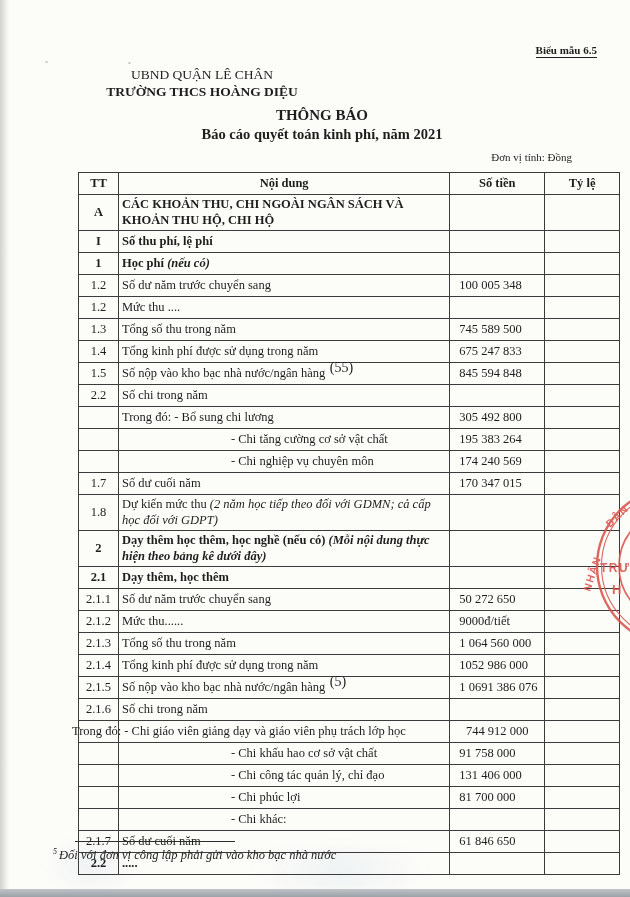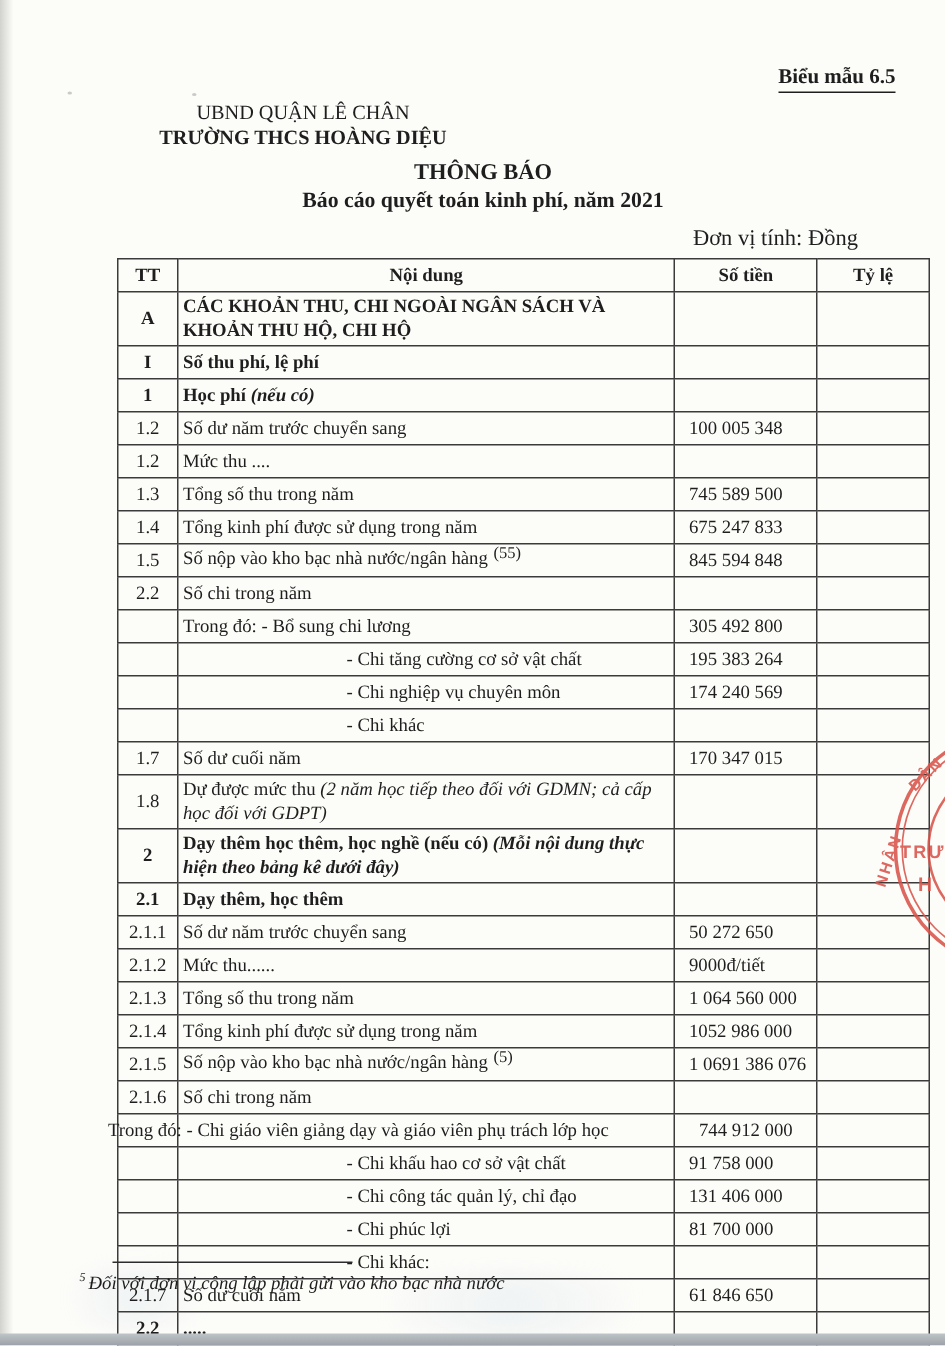--- a/index.html
+++ b/index.html
@@ -10,46 +10,46 @@
   }
   
   .scan-left-strip { position:absolute; left:0; top:0; width:9px; height:100%;
     background:linear-gradient(to right, rgba(158,158,152,.45), rgba(158,158,152,0)); }
   .scan-bottom-band { position:absolute; left:0; bottom:0; width:100%; height:8px;
     background:linear-gradient(to bottom,#bfc4c8,#9ba1a7); }
   .scan-dot { position:absolute; width:3px; height:2px; background:#8d8d8d; opacity:.45; border-radius:50%; }
   .smudge { position:absolute; border-radius:50%; filter:blur(6px); opacity:.4;
     background:radial-gradient(circle,#dde6ec 0%, rgba(221,230,236,0) 70%); }
   
-  .form-label { position:absolute; top:44px; right:33px; font-size:14px; font-weight:bold;
+  .form-label { position:absolute; top:44px; right:33px; font-size:11px; font-weight:bold;
     border-bottom:1.6px solid #1e1e1e; padding-bottom:1px; }
   .org-block { position:absolute; top:67px; left:68px; width:268px; text-align:center;
     font-size:13.5px; line-height:16.5px; }
   .org-name { font-weight:bold; }
   .title-block { position:absolute; top:107px; left:8px; width:628px; text-align:center; }
   .doc-title { font-size:15px; font-weight:bold; line-height:17px; }
   .doc-subtitle { font-size:14.5px; font-weight:bold; line-height:17px; margin-top:2px; }
-  .unit-note { position:absolute; top:151px; left:0; width:572px; text-align:right; font-size:15px; }
+  .unit-note { position:absolute; top:151px; left:0; width:572px; text-align:right; font-size:11px; }
   
   .table-wrap { position:absolute; top:172px; left:78px; }
   table { border-collapse:collapse; width:542px; }
   col.c-tt { width:40px; } col.c-content { width:332px; }
   col.c-amount { width:95px; } col.c-ratio { width:75px; }
   th, td { border:1px solid #3b3b3b; font-size:12.5px; line-height:16.5px;
     padding:1px 3px; }
   th { font-weight:bold; padding:2px 3px; }
   td { height:18px; vertical-align:middle; }
   td.tt { text-align:center; }
   td.content { text-align:left; }
   td.amount { padding-left:9px; vertical-align:top; padding-top:2px; }
   td.amount.center { text-align:center; padding-left:3px; }
   tr.bold td.tt, tr.bold td.content { font-weight:bold; }
   td.content.indent { padding-left:112px; }
   td.content.hang { padding-left:69px; text-indent:-116px; }
-  td.content sup { font-size:11px; vertical-align:baseline; position:relative; top:-4.5px; margin-left:1px; }
+  td.content sup { font-size:14px; vertical-align:baseline; position:relative; top:-4.5px; margin-left:1px; }
   td.content i { font-style:italic; }
   
   .footnote-rule { position:absolute; top:841px; left:75px; width:160px; border-top:1.4px solid #2c2c2c; }
   .footnote { position:absolute; top:847px; left:53px; font-size:12.5px; font-style:italic; }
   .footnote sup { font-size:8px; font-style:italic; margin-right:2px; }
   
   .stamp { position:absolute; left:576px; top:466px; width:200px; height:200px; opacity:.88; }
 </style>
 </head>
 <body>
@@ -157,34 +157,28 @@
           <td class="amount">195 383 264</td>
           <td class="ratio"></td>
         </tr>
         <tr>
           <td class="tt"></td>
           <td class="content indent"><span>- Chi nghiệp vụ chuyên môn</span></td>
           <td class="amount">174 240 569</td>
           <td class="ratio"></td>
         </tr>
         <tr>
-          <td class="tt"></td>
-          <td class="content indent"><span>- Chi khác</span></td>
-          <td class="amount"></td>
-          <td class="ratio"></td>
-        </tr>
-        <tr>
           <td class="tt">1.7</td>
           <td class="content"><span>Số dư cuối năm</span></td>
           <td class="amount">170 347 015</td>
           <td class="ratio"></td>
         </tr>
         <tr>
           <td class="tt">1.8</td>
-          <td class="content"><span>Dự được mức thu</span><i> (2 năm học tiếp theo đối với GDMN; cả cấp học đối với GDPT)</i></td>
+          <td class="content"><span>Dự kiến mức thu</span><i> (2 năm học tiếp theo đối với GDMN; cả cấp học đối với GDPT)</i></td>
           <td class="amount"></td>
           <td class="ratio"></td>
         </tr>
         <tr class="bold">
           <td class="tt">2</td>
           <td class="content"><span>Dạy thêm học thêm, học nghề (nếu có)</span><i> (Mỗi nội dung thực hiện theo bảng kê dưới đây)</i></td>
           <td class="amount"></td>
           <td class="ratio"></td>
         </tr>
         <tr class="bold">

